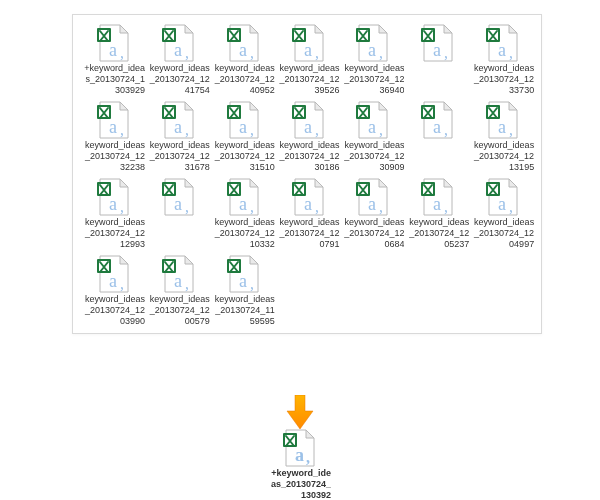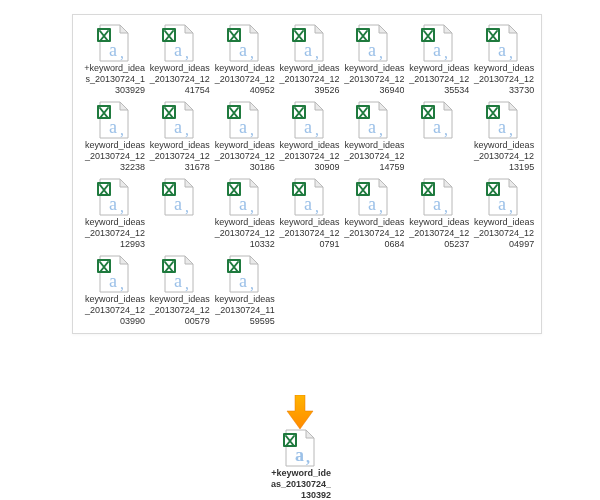--- a/index.html
+++ b/index.html
@@ -129,21 +129,20 @@
     </span>
     <span class="label">keyword_ideas_20130724_1236940</span>
   </div>
 
   <div class="file">
     <span>
       <svg width="40" height="40" viewBox="0 0 40 40">
             <use href="#csv-icon"></use>
           </svg>
     </span>
-    <span class="label">keyword_ideas_20130724_1235534</span>
   </div>
 
 
   <div class="file">
     <span>
       <svg width="40" height="40" viewBox="0 0 40 40">
             <use href="#csv-icon"></use>
           </svg>
     </span>
     <span class="label">keyword_ideas_20130724_1233730</span>
@@ -160,48 +159,48 @@
 
   <div class="file">
     <span>
       <svg width="40" height="40" viewBox="0 0 40 40">
             <use href="#csv-icon"></use>
           </svg>
     </span>
     <span class="label">keyword_ideas_20130724_1231678</span>
   </div>
 
+  <div class="file">
+    <span>
+      <svg width="40" height="40" viewBox="0 0 40 40">
+            <use href="#csv-icon"></use>
+          </svg>
+    </span>
+    <span class="label">keyword_ideas_20130724_1231510</span>
+  </div>
 
   <div class="file">
     <span>
       <svg width="40" height="40" viewBox="0 0 40 40">
             <use href="#csv-icon"></use>
           </svg>
     </span>
     <span class="label">keyword_ideas_20130724_1230186</span>
   </div>
 
   <div class="file">
     <span>
       <svg width="40" height="40" viewBox="0 0 40 40">
             <use href="#csv-icon"></use>
           </svg>
     </span>
     <span class="label">keyword_ideas_20130724_1230909</span>
   </div>
 
 
-  <div class="file">
-    <span>
-      <svg width="40" height="40" viewBox="0 0 40 40">
-            <use href="#csv-icon"></use>
-          </svg>
-    </span>
-    <span class="label">keyword_ideas_20130724_1214759</span>
-  </div>
 
   <div class="file">
     <span>
       <svg width="40" height="40" viewBox="0 0 40 40">
             <use href="#csv-icon"></use>
           </svg>
     </span>
   </div>
 
   <div class="file">

